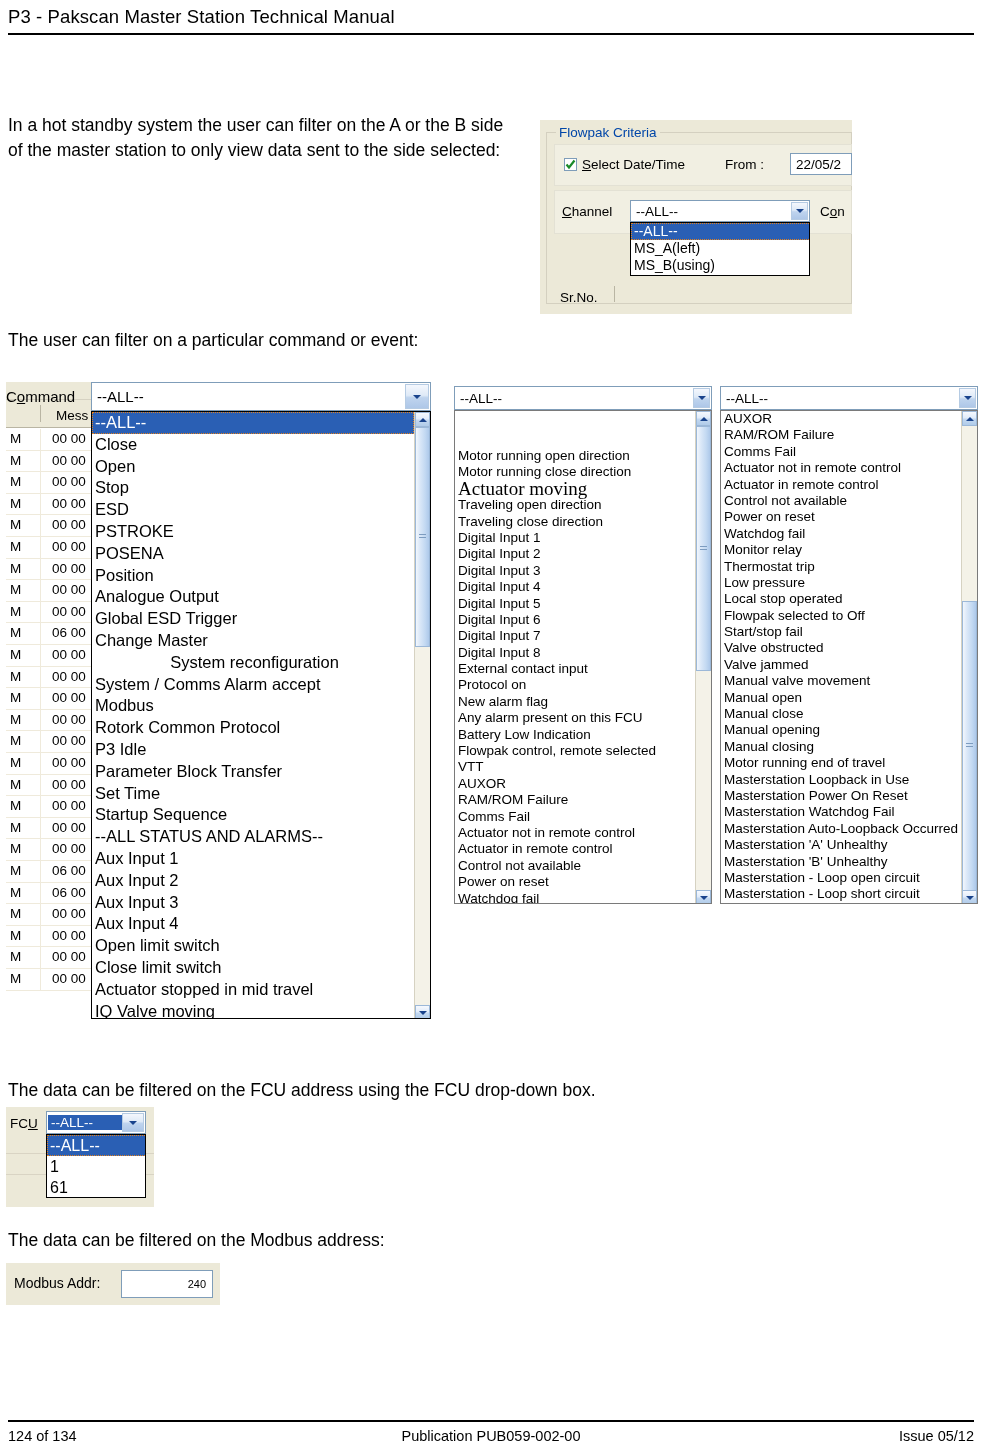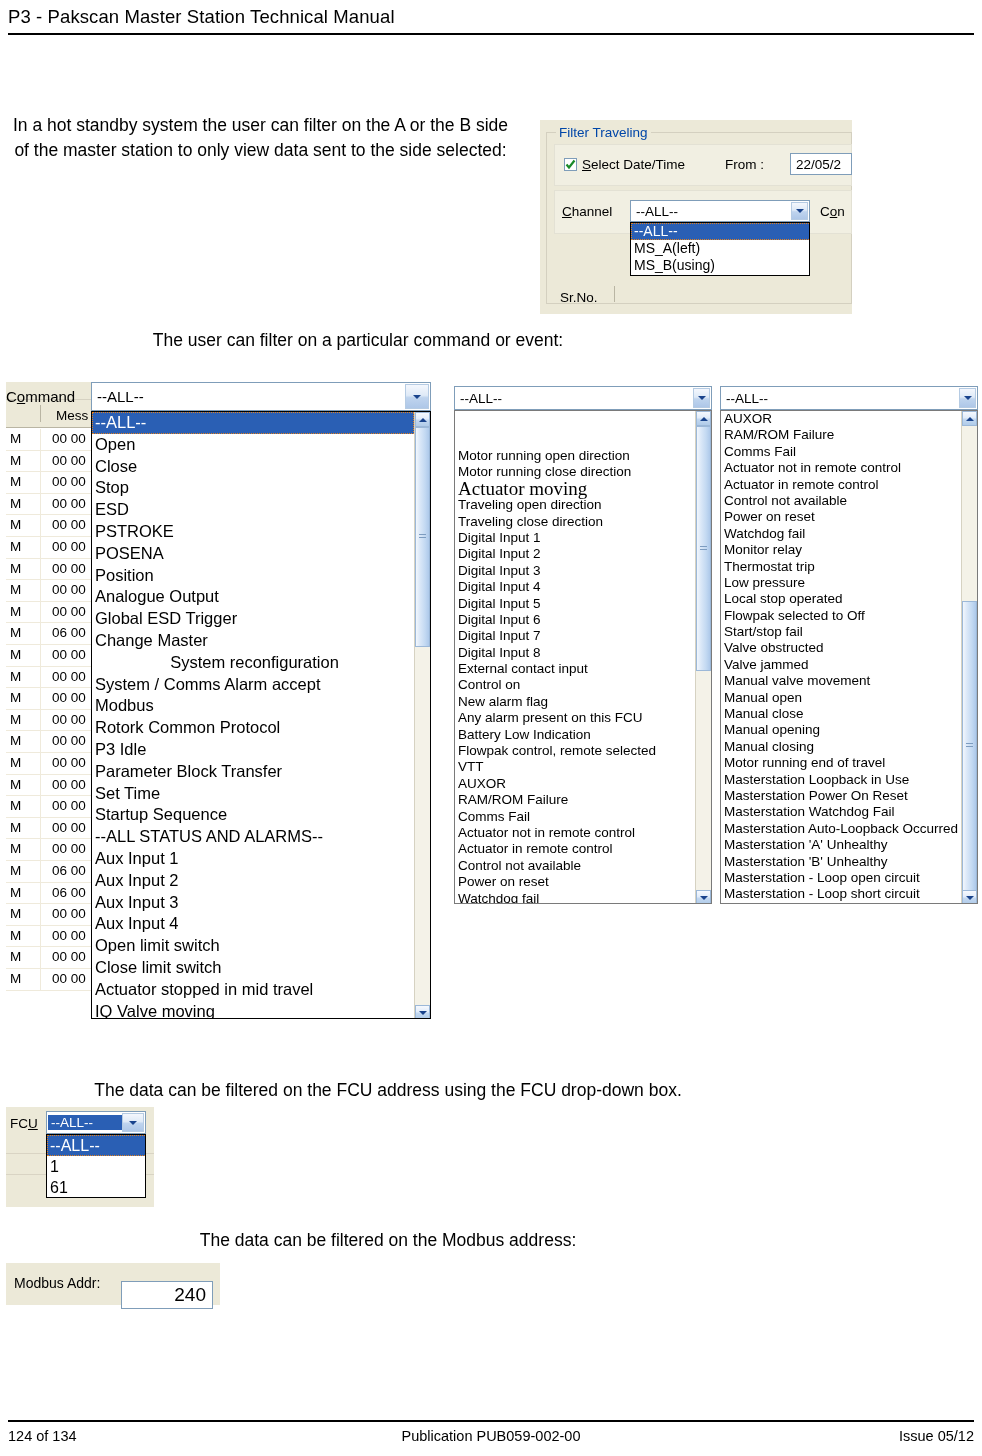--- a/index.html
+++ b/index.html
@@ -55,21 +55,20 @@
   .footer .f-left   { position: absolute; left: 0; top: 0; }
   .footer .f-center { position: absolute; left: 0; top: 0; width: 966px; text-align: center; }
   .footer .f-right  { position: absolute; right: 0; top: 0; }
 
   
   .para {
     position: absolute;
     font-size: 17.5px;
     line-height: 25px;
     color: #000;
-    text-align: center;
   }
   #para-hotstandby { left: 8px; top: 113px; width: 505px; }
   #para-command    { left: 8px; top: 328px; width: 700px; }
   #para-fcu        { left: 8px; top: 1078px; width: 760px; }
   #para-modbus     { left: 8px; top: 1228px; width: 760px; }
 
   
   .shot {
     position: absolute;
     background: #ece9d8;
@@ -323,21 +322,21 @@
 <div class="header-rule"></div>
 
 <div class="para" id="para-hotstandby">In a hot standby system the user can filter on the A or the B side of the master station to only view data sent to the side selected:</div>
 <div class="para" id="para-command">The user can filter on a particular command or event:</div>
 <div class="para" id="para-fcu">The data can be filtered on the FCU address using the FCU drop-down box.</div>
 <div class="para" id="para-modbus">The data can be filtered on the Modbus address:</div>
 
 <div class="shot" id="shot-filter-criteria" style="left:540px; top:120px; width:312px; height:194px;">
 
   <div class="groupbox" style="left:6px; top:12px; width:306px; height:172px;">
-    <span class="gb-title">Filter Traveling</span>
+    <span class="gb-title">Flowpak Criteria</span>
   </div>
 
   <div class="inner-panel" style="left:14px; top:24px; width:298px; height:42px;"></div>
 
   <div class="xp-check" style="left:24px; top:38px;">
     <svg width="11" height="11" viewBox="0 0 11 11">
       <path d="M1.5 5.5 L4 8.5 L9.5 1.5" stroke="#1a8a28" stroke-width="2.2" fill="none"></path>
     </svg>
   </div>
   <div class="xp-label" style="position:absolute; left:42px; top:37px;"><u>S</u><span>elect Date/Time</span></div>
@@ -572,22 +571,22 @@
   <div class="combo" style="left:85px; top:0px; width:340px; height:29px;">
     <span class="combo-text" style="font-size:15px;">--ALL--</span>
     <span class="combo-arrow" style="width:24px;">
         <i class="chev"></i>
       </span>
   </div>
 
   <div class="droplist" style="left:85px; top:29px; width:340px; height:608px;">
     <ul class="dl-items" id="command-options" style="width:322px;">
         <li class="highlighted" style="height: 21.8px; line-height: 21.8px; font-size: 16.5px;">--ALL--</li>
+        <li style="height: 21.8px; line-height: 21.8px; font-size: 16.5px;">Close</li>
         <li style="height: 21.8px; line-height: 21.8px; font-size: 16.5px;">Open</li>
-        <li style="height: 21.8px; line-height: 21.8px; font-size: 16.5px;">Close</li>
         <li style="height: 21.8px; line-height: 21.8px; font-size: 16.5px;">Stop</li>
         <li style="height: 21.8px; line-height: 21.8px; font-size: 16.5px;">ESD</li>
         <li style="height: 21.8px; line-height: 21.8px; font-size: 16.5px;">PSTROKE</li>
         <li style="height: 21.8px; line-height: 21.8px; font-size: 16.5px;">POSENA</li>
         <li style="height: 21.8px; line-height: 21.8px; font-size: 16.5px;">Position</li>
         <li style="height: 21.8px; line-height: 21.8px; font-size: 16.5px;">Analogue Output</li>
         <li style="height: 21.8px; line-height: 21.8px; font-size: 16.5px;">Global ESD Trigger</li>
         <li style="height: 21.8px; line-height: 21.8px; font-size: 16.5px;">Change Master</li>
         <li style="height: 21.8px; line-height: 21.8px; font-size: 16.5px; text-align: center;">System reconfiguration</li>
         <li style="height: 21.8px; line-height: 21.8px; font-size: 16.5px;">System / Comms Alarm accept</li>
@@ -639,21 +638,21 @@
         <li style="height: 16.4px; line-height: 16.4px; font-size: 13.5px;">Traveling close direction</li>
         <li style="height: 16.4px; line-height: 16.4px; font-size: 13.5px;">Digital Input 1</li>
         <li style="height: 16.4px; line-height: 16.4px; font-size: 13.5px;">Digital Input 2</li>
         <li style="height: 16.4px; line-height: 16.4px; font-size: 13.5px;">Digital Input 3</li>
         <li style="height: 16.4px; line-height: 16.4px; font-size: 13.5px;">Digital Input 4</li>
         <li style="height: 16.4px; line-height: 16.4px; font-size: 13.5px;">Digital Input 5</li>
         <li style="height: 16.4px; line-height: 16.4px; font-size: 13.5px;">Digital Input 6</li>
         <li style="height: 16.4px; line-height: 16.4px; font-size: 13.5px;">Digital Input 7</li>
         <li style="height: 16.4px; line-height: 16.4px; font-size: 13.5px;">Digital Input 8</li>
         <li style="height: 16.4px; line-height: 16.4px; font-size: 13.5px;">External contact input</li>
-        <li style="height: 16.4px; line-height: 16.4px; font-size: 13.5px;">Control on</li>
+        <li style="height: 16.4px; line-height: 16.4px; font-size: 13.5px;">Protocol on</li>
         <li style="height: 16.4px; line-height: 16.4px; font-size: 13.5px;">New alarm flag</li>
         <li style="height: 16.4px; line-height: 16.4px; font-size: 13.5px;">Any alarm present on this FCU</li>
         <li style="height: 16.4px; line-height: 16.4px; font-size: 13.5px;">Battery Low Indication</li>
         <li style="height: 16.4px; line-height: 16.4px; font-size: 13.5px;">Flowpak control, remote selected</li>
         <li style="height: 16.4px; line-height: 16.4px; font-size: 13.5px;">VTT</li>
         <li style="height: 16.4px; line-height: 16.4px; font-size: 13.5px;">AUXOR</li>
         <li style="height: 16.4px; line-height: 16.4px; font-size: 13.5px;">RAM/ROM Failure</li>
         <li style="height: 16.4px; line-height: 16.4px; font-size: 13.5px;">Comms Fail</li>
         <li style="height: 16.4px; line-height: 16.4px; font-size: 13.5px;">Actuator not in remote control</li>
         <li style="height: 16.4px; line-height: 16.4px; font-size: 13.5px;">Actuator in remote control</li>
@@ -755,21 +754,21 @@
   <div style="position:absolute; left:0; top:46px; width:40px; height:1px; background:#d9d4c4;"></div>
   <div style="position:absolute; left:0; top:67px; width:40px; height:1px; background:#d9d4c4;"></div>
   <div style="position:absolute; left:140px; top:46px; width:8px; height:1px; background:#d9d4c4;"></div>
   <div style="position:absolute; left:140px; top:67px; width:8px; height:1px; background:#d9d4c4;"></div>
 </div>
 
 <div class="shot" id="shot-modbus" style="left:6px; top:1263px; width:214px; height:42px;">
 
   <div class="xp-label" style="position:absolute; left:8px; top:12px; font-size:14px;">Modbus Addr:</div>
 
-  <div class="xp-textbox right-align" style="left:115px; top:18px; width:92px; height:28px; font-size:19px;">
+  <div class="xp-textbox right-align" style="left:115px; top:7px; width:92px; height:28px; font-size:11px;">
     <span>240</span>
   </div>
 </div>
 
 <div class="footer-rule"></div>
 <div class="footer">
   <span class="f-left">124 of 134</span>
   <span class="f-center">Publication PUB059-002-00</span>
   <span class="f-right">Issue 05/12</span>
 </div>

